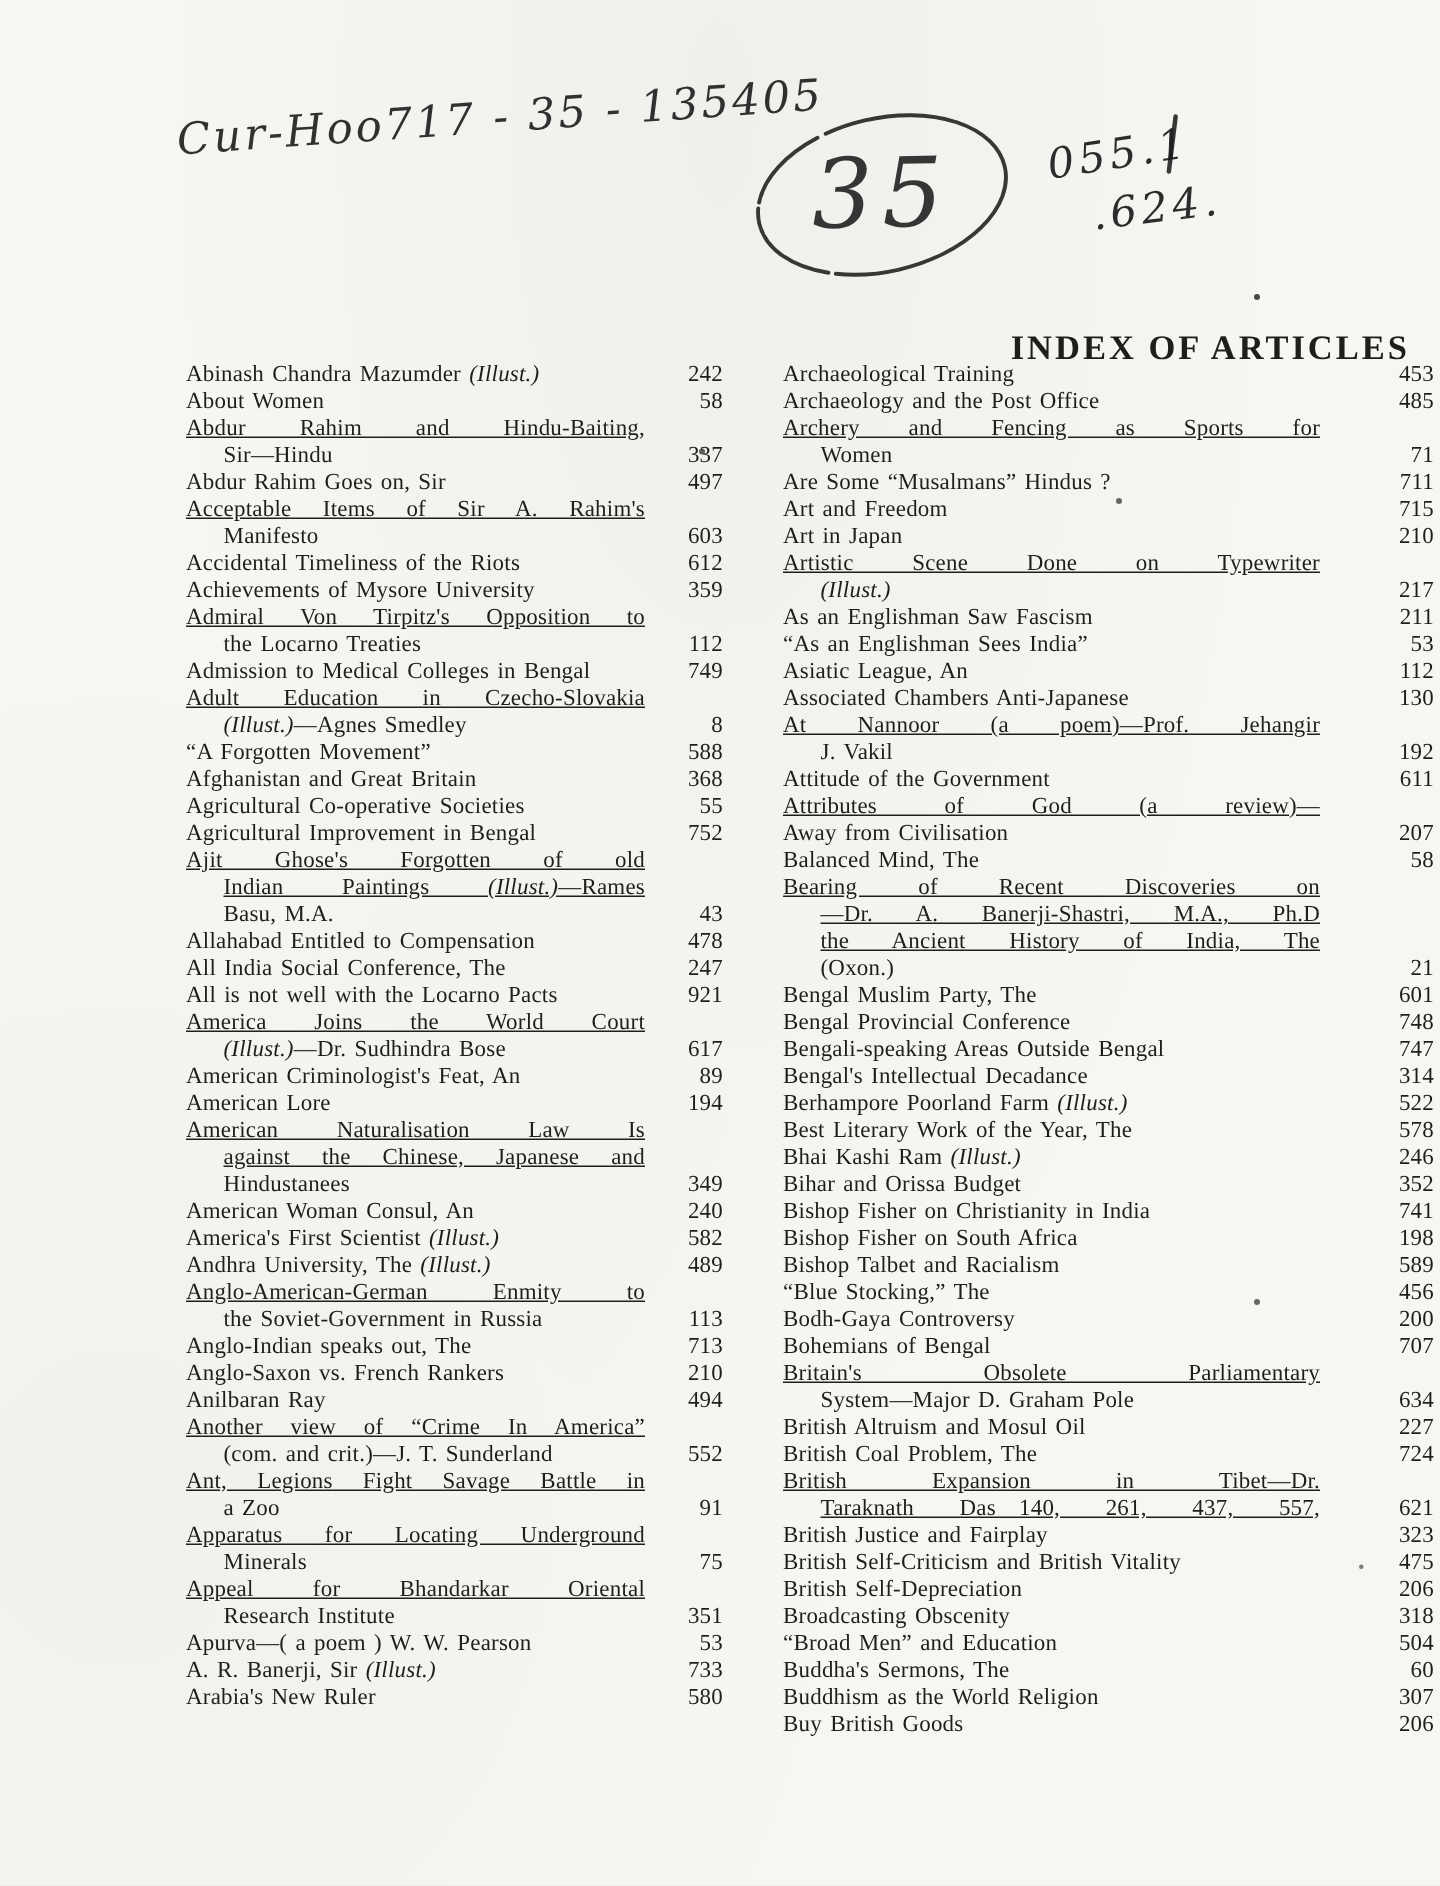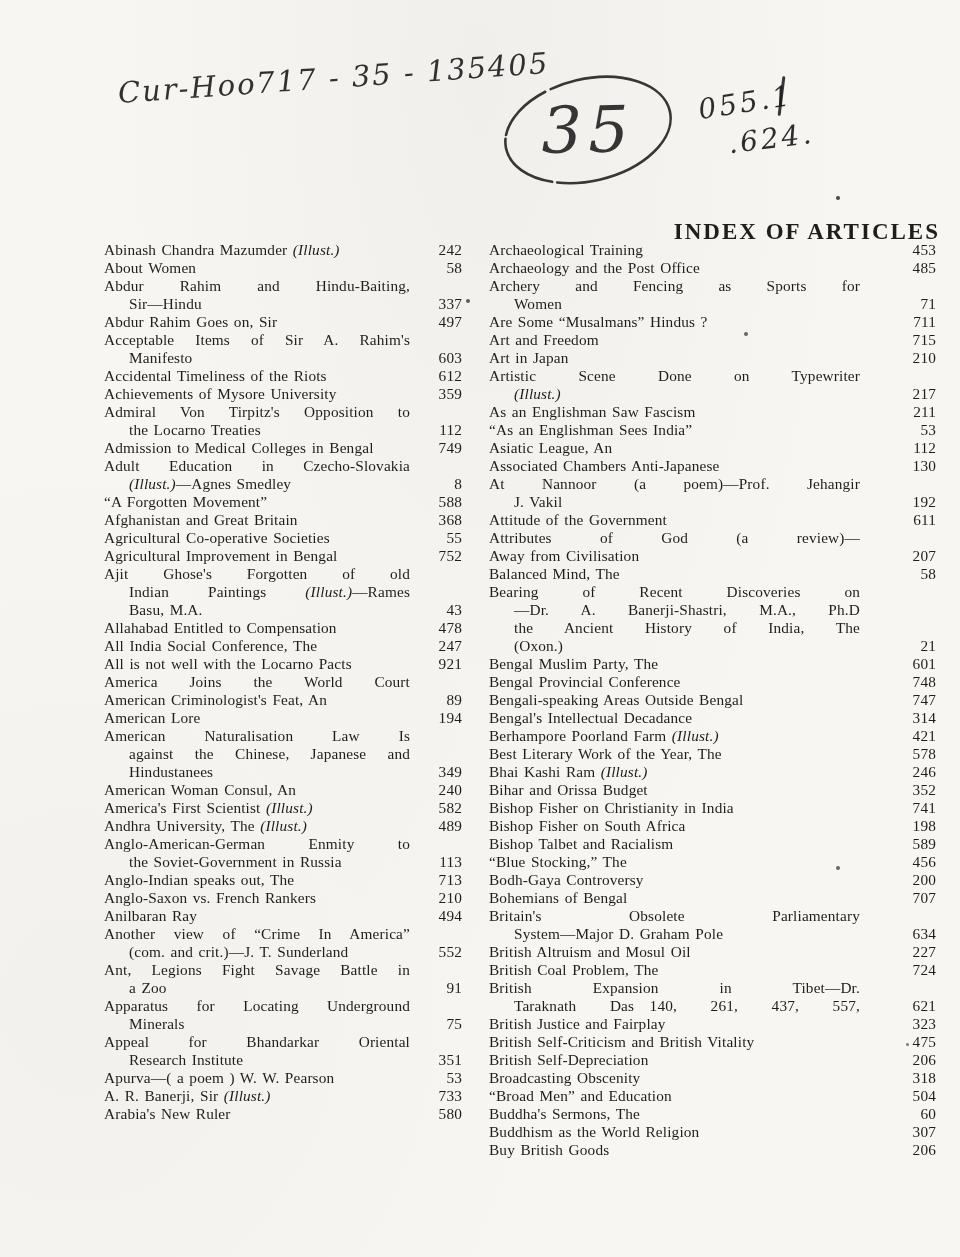--- a/index.html
+++ b/index.html
@@ -66,26 +66,26 @@
     text-align:right;
     font-size:23px;font-weight:bold;letter-spacing:2px;
     font-family:"Liberation Serif", serif;
   }
   .columns{
     position:absolute;left:104px;top:241px;
     display:flex;
     font-size:15.3px;line-height:18px;
     word-spacing:1.5px;letter-spacing:.15px;
   }
-  .col{width:358px;}
+  .col{width:358px;margin-left:20px;}
   .col-right{width:447px;margin-left:27px;}
   .line{position:relative;padding-right:52px;min-height:18px;}
-  .col-right .line{padding-right:76px;}
+  .col-right .line{padding-right:76px;margin-left:13px;}
   .line.cont{padding-left:25px;}
-  .line.spread{text-align:justify;text-align-last:justify;}
+  .line.spread{text-align:justify;text-align-last:justify;text-decoration:underline;}
   .num{
     position:absolute;right:0;top:0;
     text-align:right;white-space:nowrap;
   }
   .line i{font-style:italic;}
 
   
   .speck{position:absolute;background:#2a2a28;border-radius:50%;}
 </style>
 </head>
@@ -166,20 +166,21 @@
           <div class="line">Allahabad Entitled to Compensation<span class="num">478</span></div>
         </div>
         <div class="entry">
           <div class="line">All India Social Conference, The<span class="num">247</span></div>
         </div>
         <div class="entry">
           <div class="line">All is not well with the Locarno Pacts<span class="num">921</span></div>
         </div>
         <div class="entry">
           <div class="line spread">America Joins the World Court</div>
+          <div class="line cont"><i>(Illust.)</i>—Dr. Sudhindra Bose<span class="num">617</span></div>
         </div>
         <div class="entry">
           <div class="line">American Criminologist's Feat, An<span class="num">89</span></div>
         </div>
         <div class="entry">
           <div class="line">American Lore<span class="num">194</span></div>
         </div>
         <div class="entry">
           <div class="line spread">American Naturalisation Law Is</div>
           <div class="line cont spread">against the Chinese, Japanese and</div>
@@ -297,21 +298,21 @@
         <div class="entry">
           <div class="line">Bengal Provincial Conference<span class="num">748</span></div>
         </div>
         <div class="entry">
           <div class="line">Bengali-speaking Areas Outside Bengal<span class="num">747</span></div>
         </div>
         <div class="entry">
           <div class="line">Bengal's Intellectual Decadance<span class="num">314</span></div>
         </div>
         <div class="entry">
-          <div class="line">Berhampore Poorland Farm <i>(Illust.)</i><span class="num">421</span></div>
+          <div class="line">Berhampore Poorland Farm <i>(Illust.)</i><span class="num">522</span></div>
         </div>
         <div class="entry">
           <div class="line">Best Literary Work of the Year, The<span class="num">578</span></div>
         </div>
         <div class="entry">
           <div class="line">Bhai Kashi Ram <i>(Illust.)</i><span class="num">246</span></div>
         </div>
         <div class="entry">
           <div class="line">Bihar and Orissa Budget<span class="num">352</span></div>
         </div>

